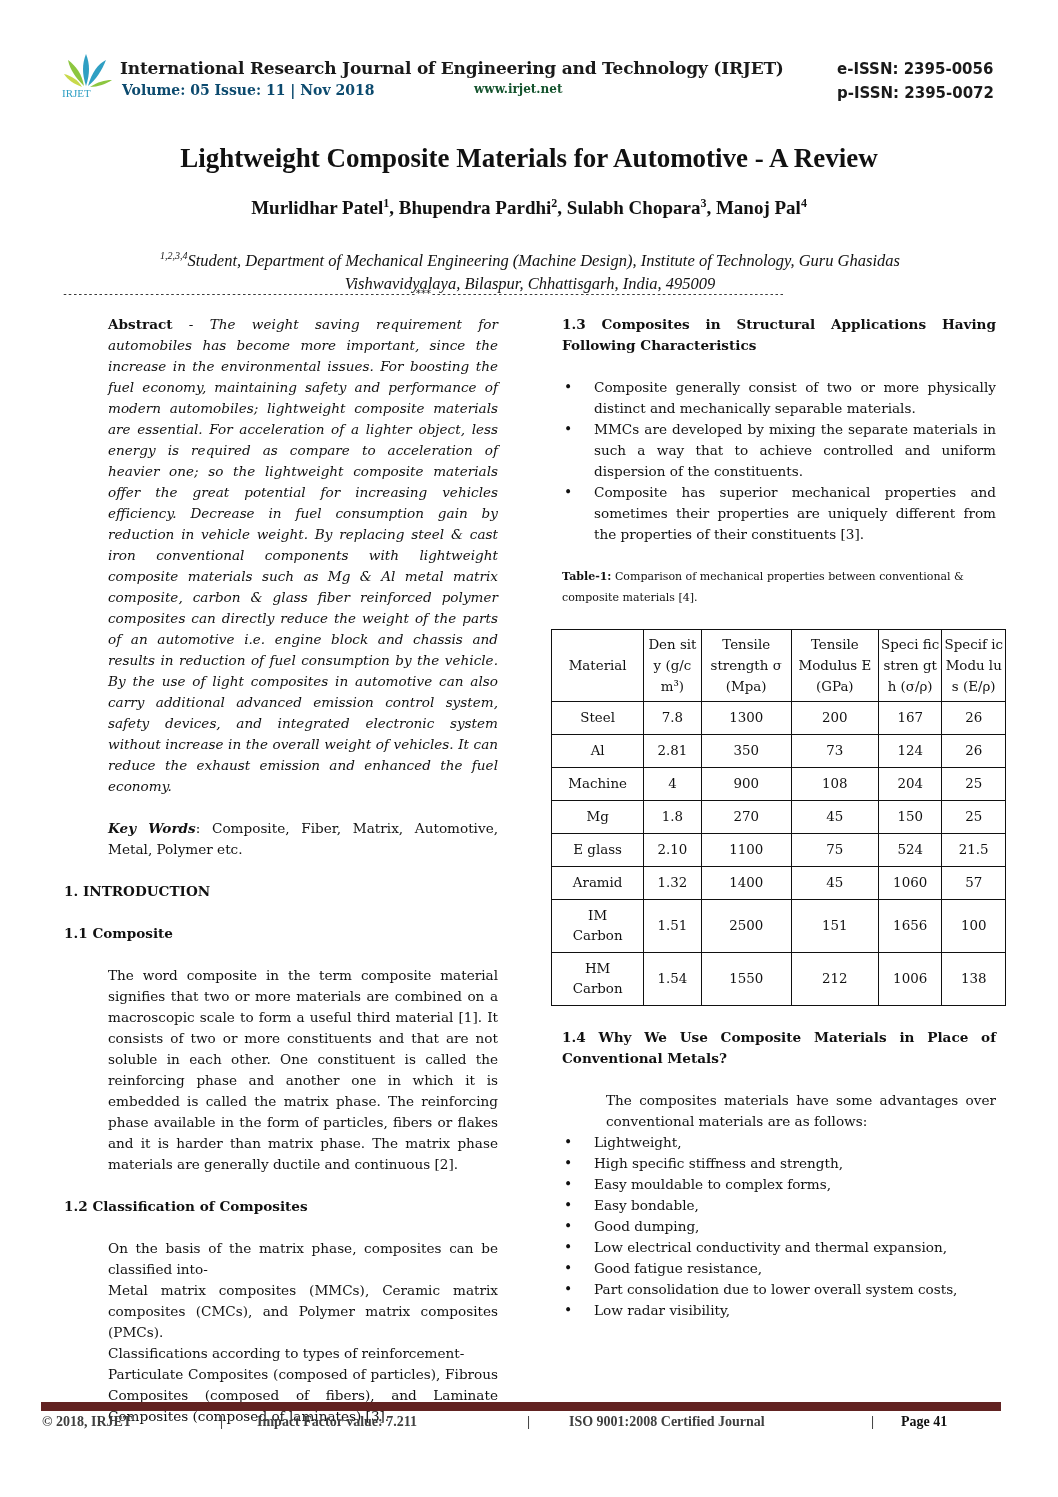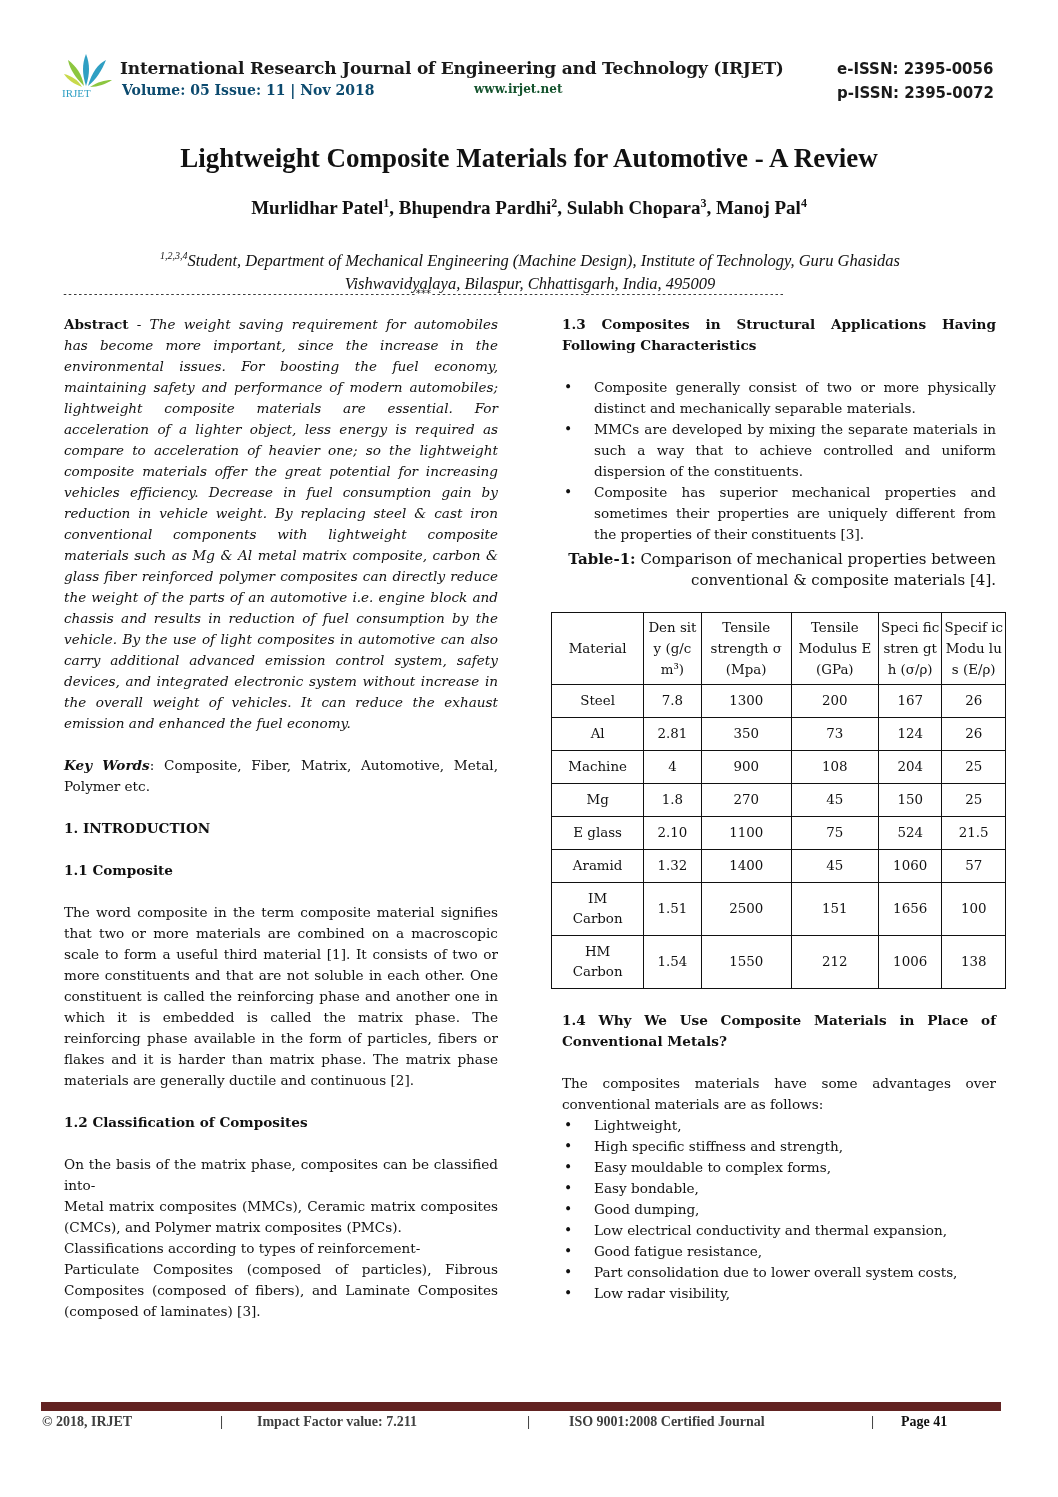--- a/index.html
+++ b/index.html
@@ -18,32 +18,32 @@
   .authors { position: absolute; left: 0; width: 1058px; top: 196px; text-align: center; font-family: "Liberation Serif", serif; font-weight: bold; font-size: 19px; }
   .authors sup { font-size: 12px; }
   .affiliation { position: absolute; left: 70px; width: 920px; top: 244px; text-align: center; font-family: "Liberation Serif", serif; font-style: italic; font-size: 16.5px; line-height: 23px; }
   .affiliation sup { font-size: 10px; }
   .separator { position: absolute; left: 62px; width: 934px; top: 288px; font-family: "DejaVu Sans Mono", monospace; font-size: 10px; white-space: nowrap; overflow: hidden; letter-spacing: -0.9px; color: #111; }
 
   .col { position: absolute; width: 434px; }
   .col-left { left: 64px; top: 314px; }
   .col-right { left: 562px; top: 314px; }
 
-  .p { font-family: "DejaVu Serif", serif; font-size: 13.6px; line-height: 21px; text-align: justify; }
+  .p { font-family: "DejaVu Serif", serif; font-size: 13.6px; line-height: 21px; text-align: justify; margin-left: 44px; }
   .b { font-weight: bold; }
   .bi { font-weight: bold; font-style: italic; }
   .h { font-family: "DejaVu Serif", serif; font-weight: bold; font-size: 13.6px; line-height: 21px; }
   .gap-sm { height: 21px; }
 
   ul.bul { list-style: none; }
   ul.bul li { position: relative; padding-left: 32px; font-family: "DejaVu Serif", serif; font-size: 13.6px; line-height: 21px; text-align: justify; }
   ul.bul li::before { content: "•"; position: absolute; left: 2px; top: 0; font-size: 14px; }
   ul.bul.simple li { text-align: left; }
 
-  .table-caption { text-align: right; font-family: "DejaVu Serif", serif; font-size: 15px; line-height: 21px; margin-top: 4px; }
+  .table-caption { text-align: left; font-family: "DejaVu Serif", serif; font-size: 11px; line-height: 21px; margin-top: 21px; }
   table.props { border-collapse: collapse; margin-top: 21px; margin-left: -11px; width: 455px; font-family: "DejaVu Serif", serif; font-size: 13.4px; }
   table.props th, table.props td { border: 1.6px solid #111; text-align: center; vertical-align: middle; font-weight: normal; }
   table.props th { line-height: 21px; padding: 4px 2px; }
   table.props td { height: 33px; line-height: 20px; }
   table.props tr.tall td { height: 53px; }
 
   .footer-bar { position: absolute; left: 41px; top: 1402px; width: 960px; height: 9px; background: #622322; }
   .footer { position: absolute; left: 42px; top: 1414px; width: 960px; height: 24px; font-family: "Liberation Serif", serif; font-weight: bold; font-size: 14px; color: #404040; white-space: nowrap; }
   .footer span { position: absolute; top: 0; }
   .footer .page { color: #111; }

